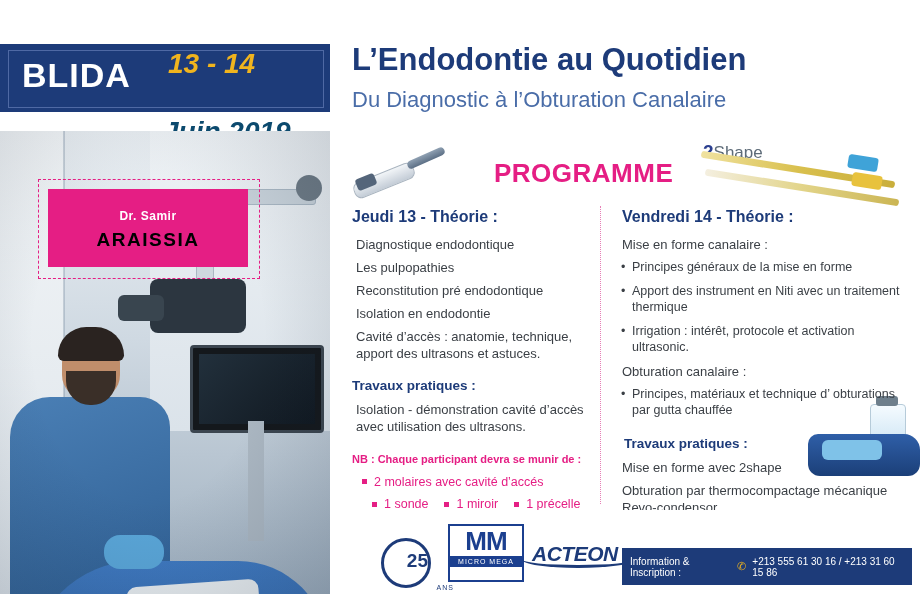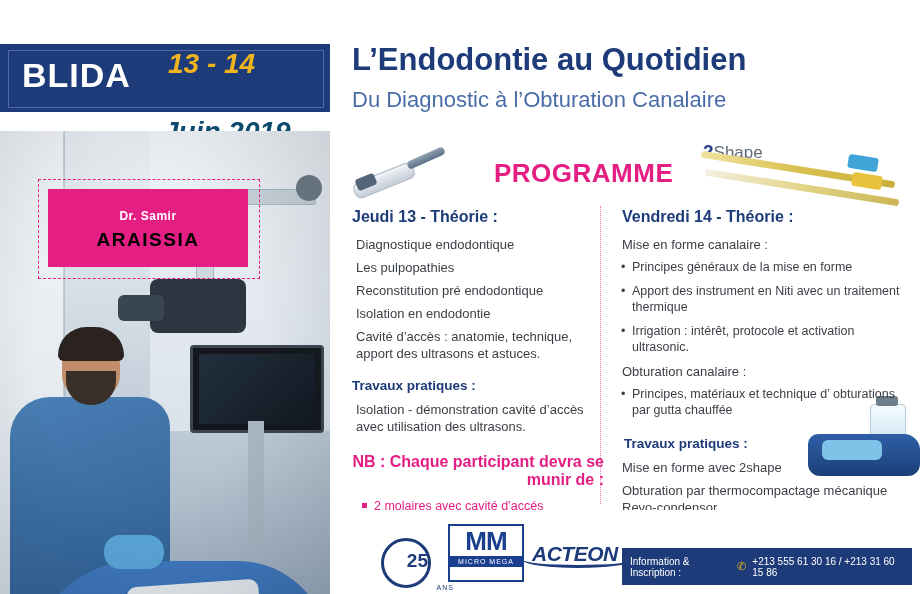--- a/index.html
+++ b/index.html
@@ -350,25 +350,24 @@
     top: 0;
     color: #3a3f45;
   }
   .section-head {
     font-size: 13.5px;
     font-weight: bold;
     color: #1d3b79;
     margin: 16px 0 8px 0;
   }
   .nb {
-    font-size: 16px;
+    font-size: 11px;
     font-weight: bold;
     color: #e51e84;
     margin: 18px 0 10px 0;
-    text-align: right;
   }
   .nb-item {
     font-size: 12.5px;
     color: #e51e84;
     margin: 0 0 8px 22px;
     position: relative;
   }
   .nb-item:before {
     content: "";
     position: absolute;

